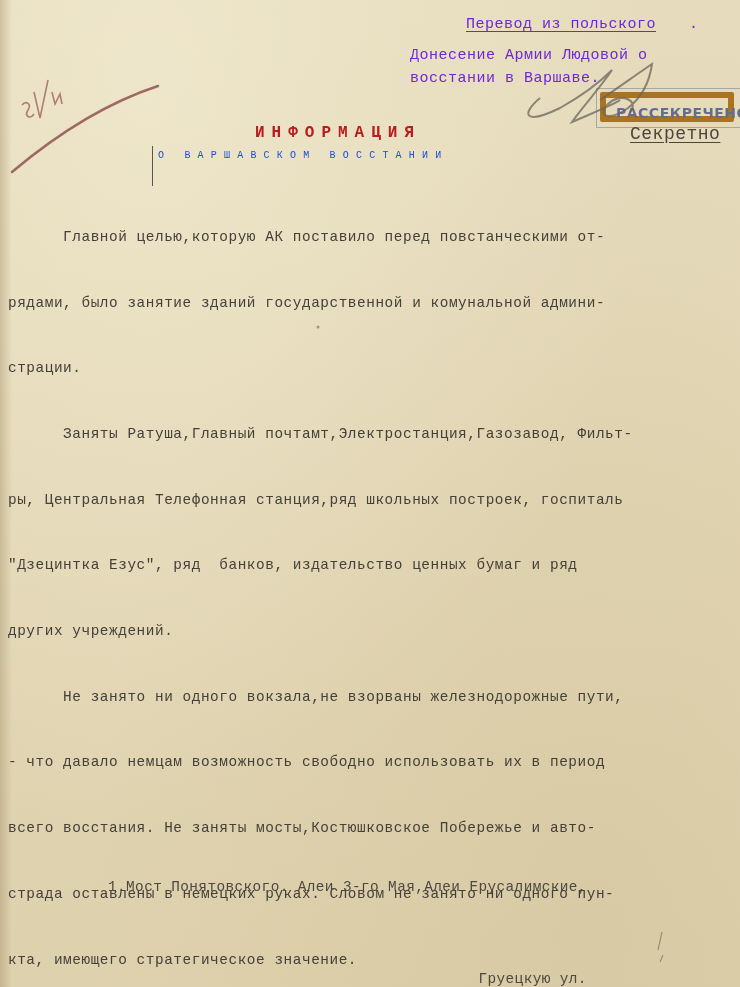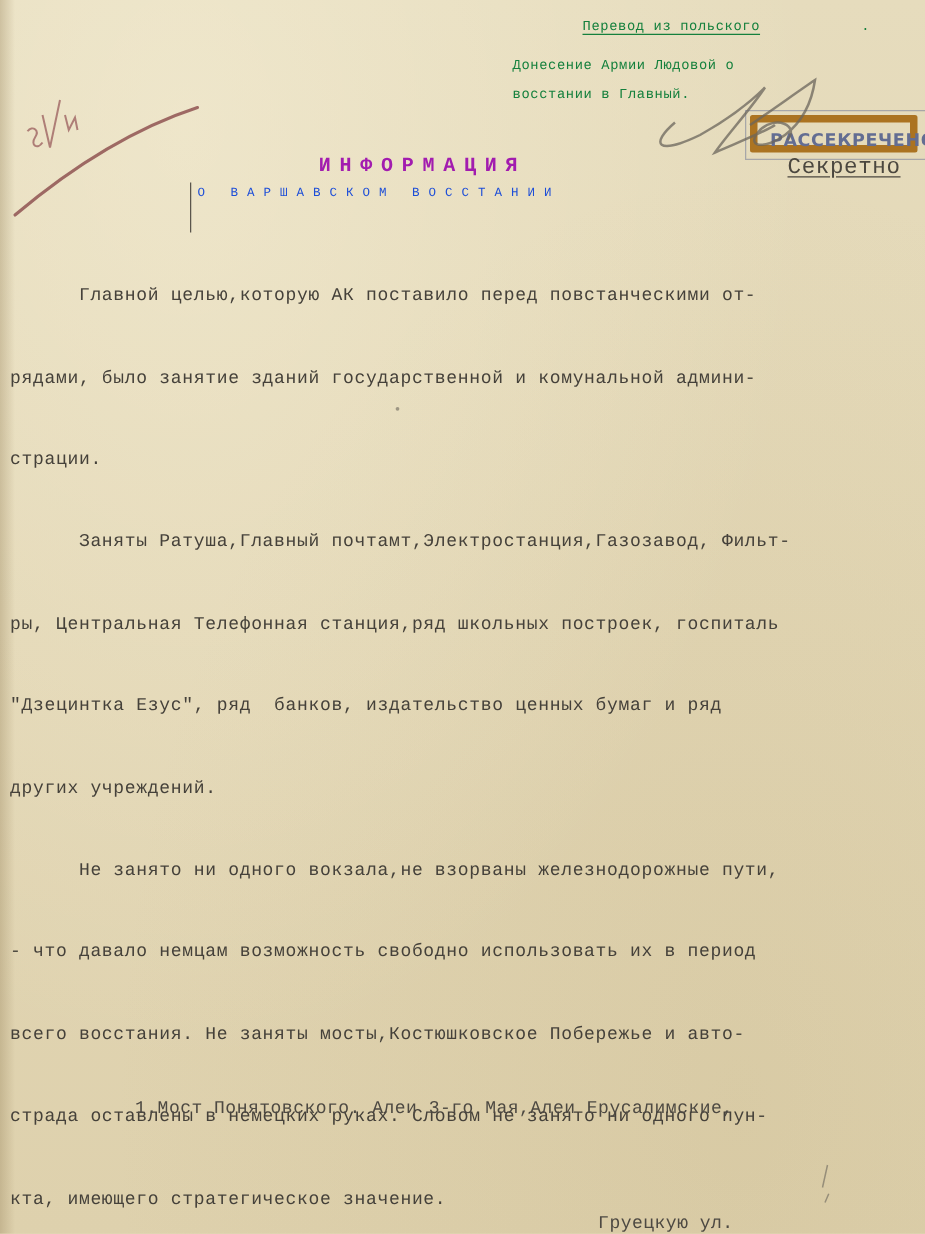--- a/index.html
+++ b/index.html
@@ -15,27 +15,27 @@
       background:
         radial-gradient(ellipse at 20% 10%, rgba(255,250,230,0.35), rgba(0,0,0,0) 60%),
         radial-gradient(ellipse at 80% 90%, rgba(180,160,110,0.15), rgba(0,0,0,0) 60%),
         linear-gradient(180deg, #e6dcbd 0%, #e2d6b4 50%, #ded1ad 100%);
     }
     .left-shade {
       position: absolute; left: 0; top: 0; width: 12px; height: 987px;
       background: linear-gradient(90deg, rgba(150,130,90,0.35), rgba(0,0,0,0));
     }
     .hdr-line {
-      position: absolute; font-size: 11px; letter-spacing: 0.5px; white-space: pre;
-      color: #15803d;
+      position: absolute; font-size: 15px; letter-spacing: 0.5px; white-space: pre;
+      color: #6d28d9;
     }
     .underline { text-decoration: underline; text-underline-offset: 3px; }
     .title {
       position: absolute; left: 255px; top: 124px; font-size: 16px; font-weight: bold;
-      letter-spacing: 7px; color: #a21caf; white-space: pre;
+      letter-spacing: 7px; color: #b91c1c; white-space: pre;
     }
     .subtitle {
       position: absolute; left: 137px; top: 150px; font-size: 10px;
       letter-spacing: 7.2px; color: #1d4ed8; white-space: pre; margin-left: 21px;
     }
     .margin-bar {
       position: absolute; left: 152px; top: 146px; width: 1px; height: 40px; background: #5a554c;
     }
     .body-text {
       position: absolute; left: 8px; top: 183px; width: 730px;
@@ -67,21 +67,21 @@
   </style>
 </head>
 <body>
 
 <div class="paper"></div>
 <div class="left-shade"></div>
 
 <div class="hdr-line underline" style="left:466px; top:16px;">Перевод из польского</div>
 <div class="hdr-line" style="left:689px; top:16px;">.</div>
 <div class="hdr-line" style="left:410px; top:47px;">Донесение Армии Людовой о</div>
-<div class="hdr-line" style="left:410px; top:70px;">восстании в Главный.</div>
+<div class="hdr-line" style="left:410px; top:70px;">восстании в Варшаве.</div>
 
 <div class="stamp-outer"></div>
 <div class="stamp">РАССЕКРЕЧЕНО</div>
 <div class="secret">Секретно</div>
 
 <div class="title">ИНФОРМАЦИЯ</div>
 <div class="margin-bar"></div>
 <div class="subtitle">О ВАРШАВСКОМ ВОССТАНИИ</div>
 
 <div class="body-text">

